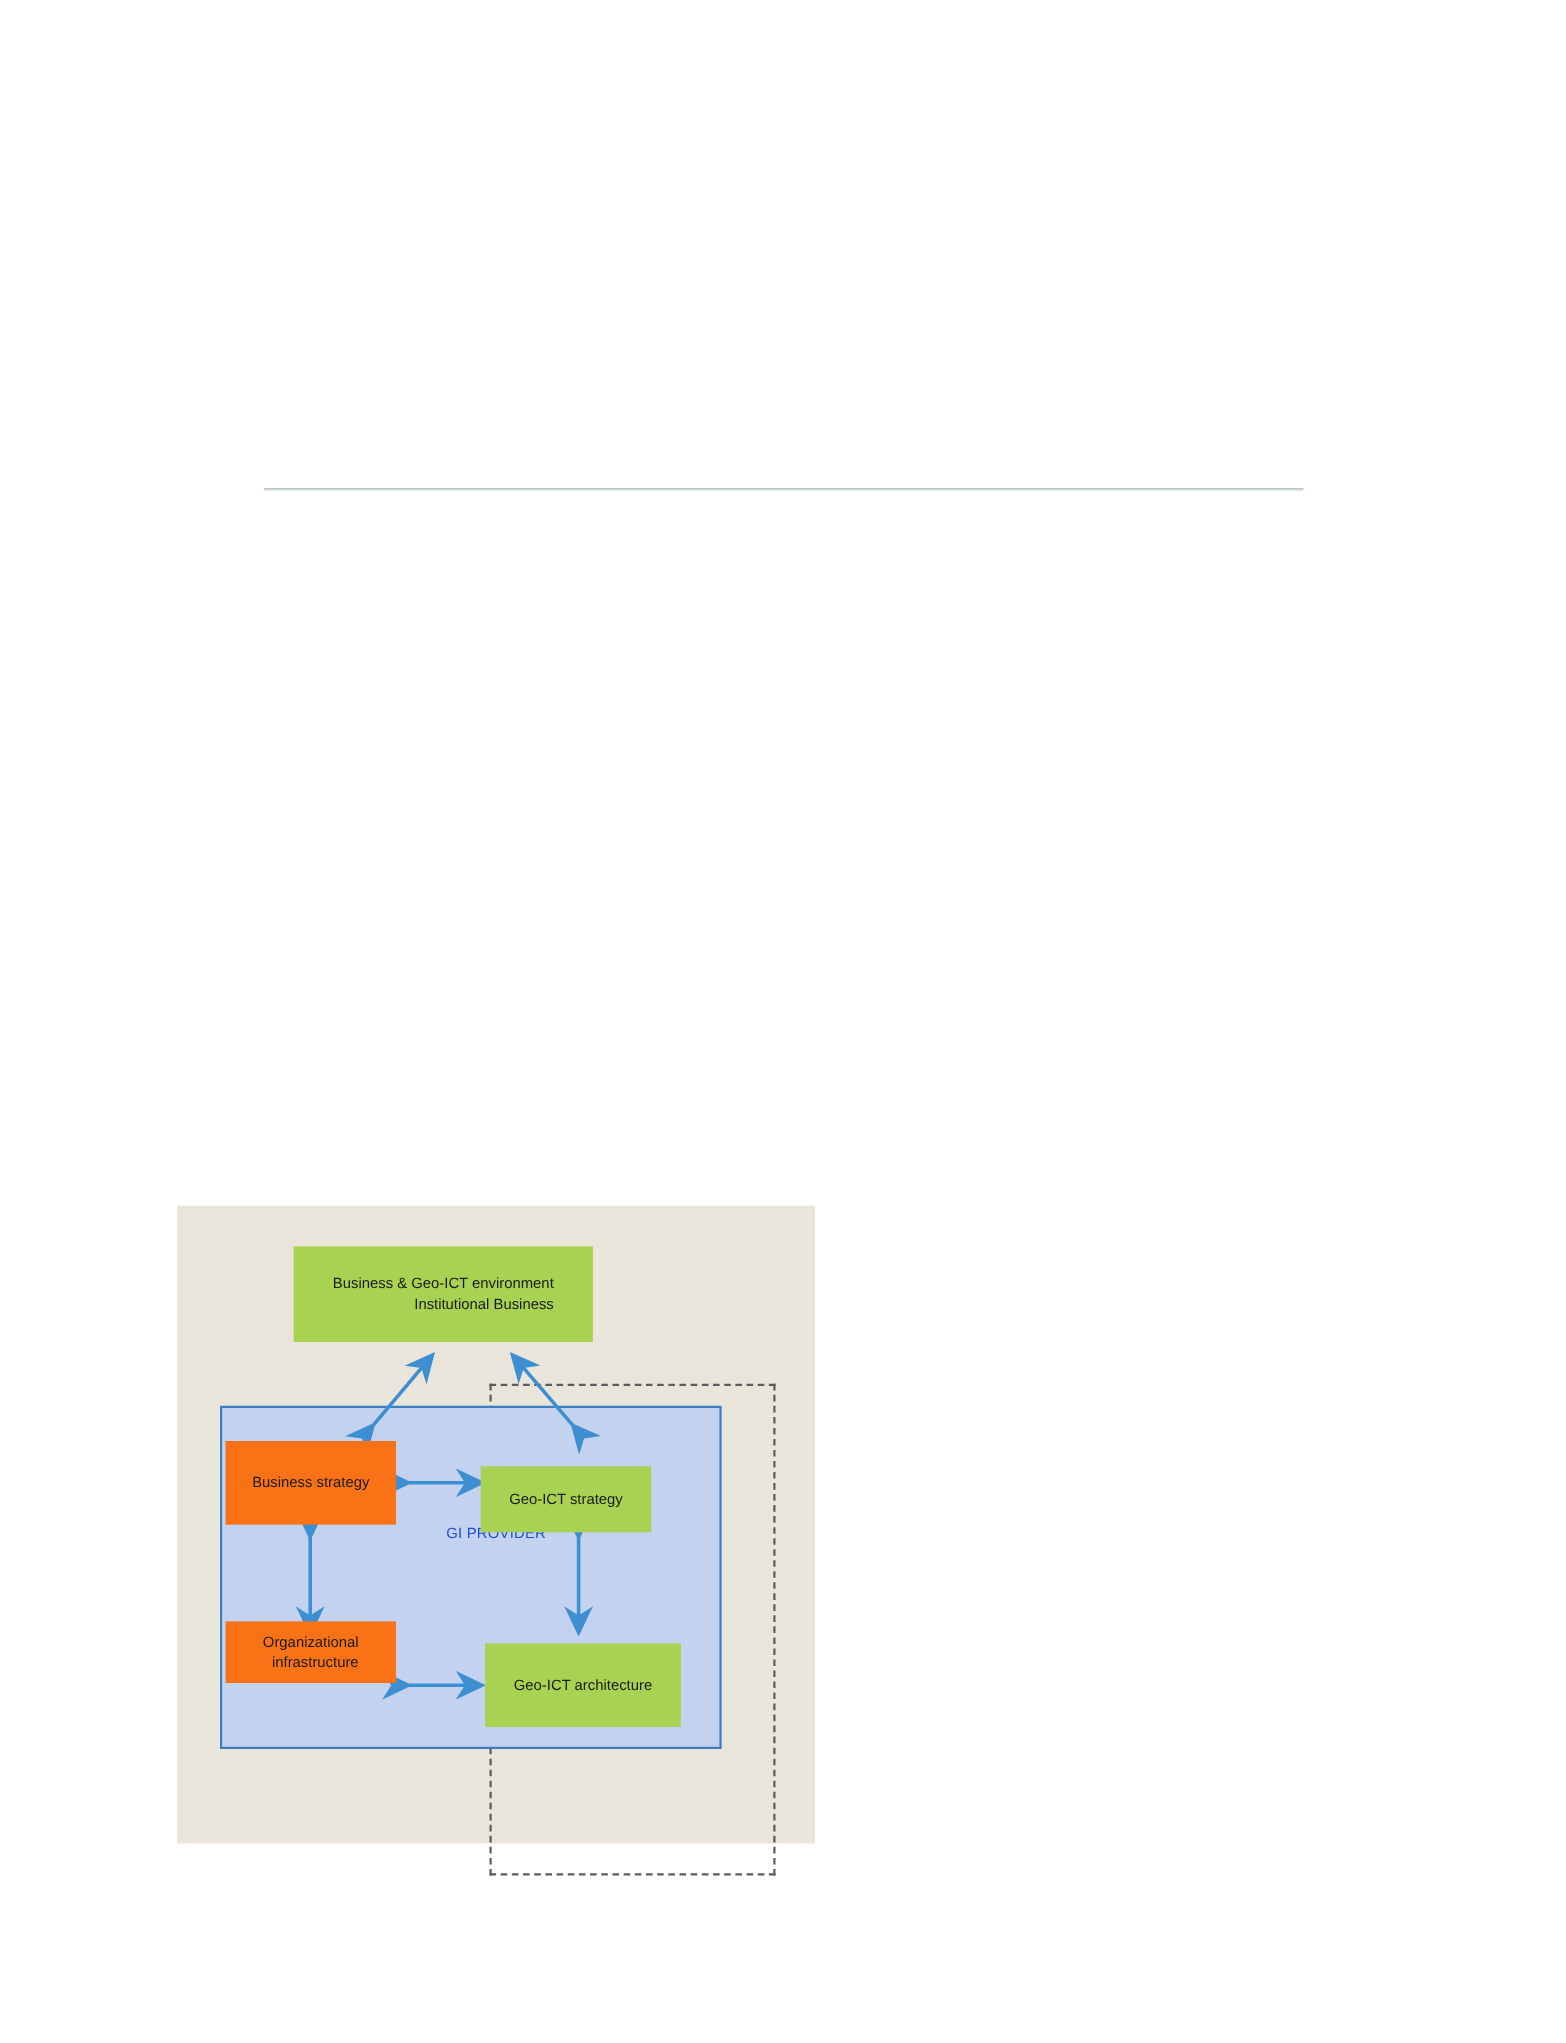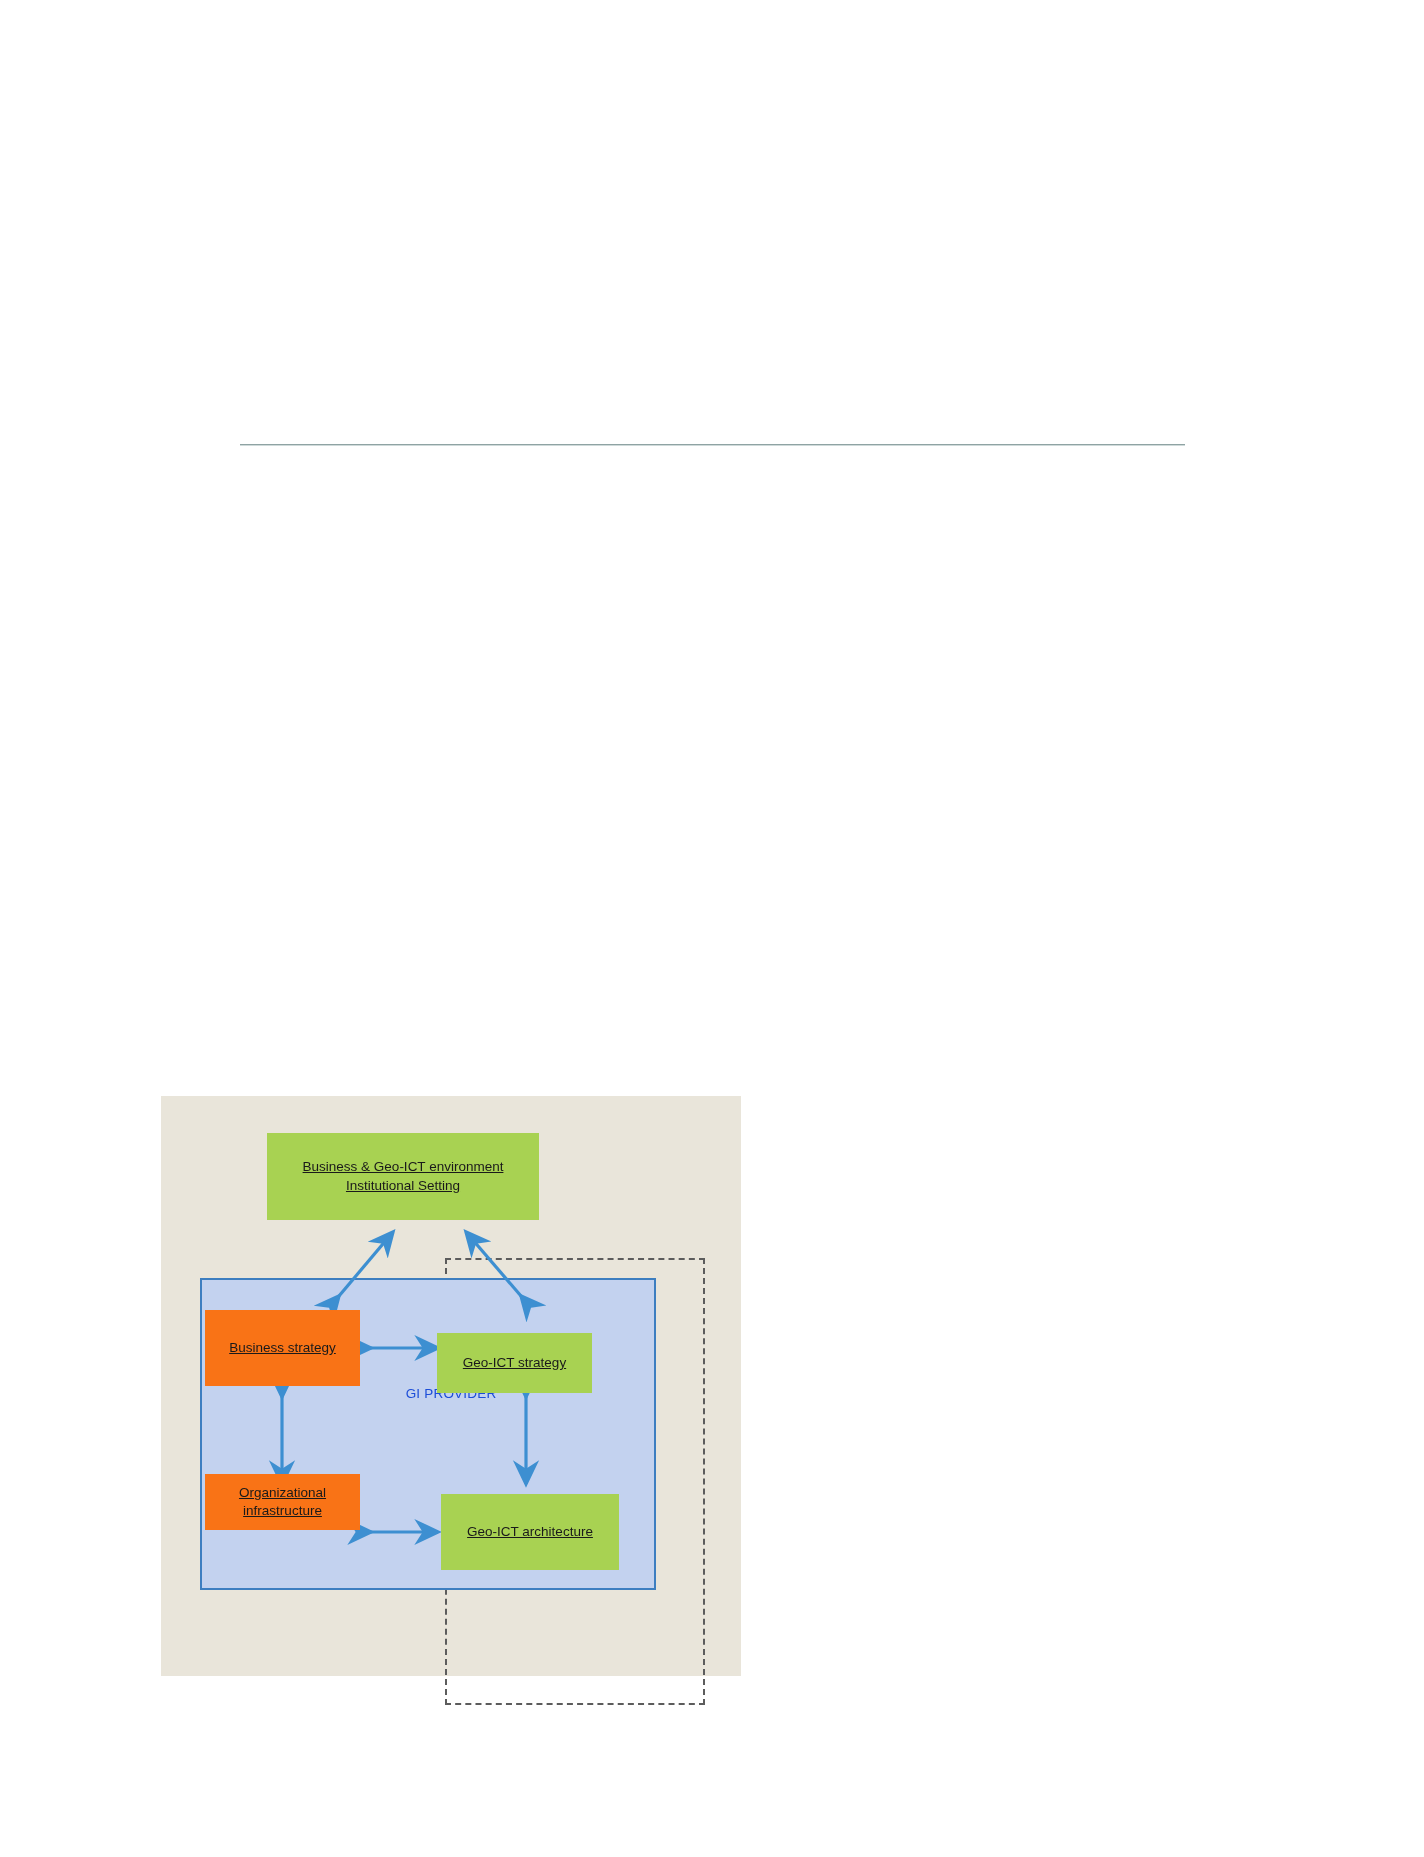--- a/index.html
+++ b/index.html
@@ -78,26 +78,25 @@
     letter-spacing: 0.2px;
   }
 
   
   .node {
     position: absolute;
     box-sizing: border-box;
     display: flex;
     align-items: center;
     justify-content: center;
-    text-align: center;
+    text-align: right;
     font-size: 13.5px;
     line-height: 1.35;
     color: #1a1a1a;
     padding: 4px 8px;
-    text-decoration: underline;
   }
   .node.green  { background: #a8d252; }
   .node.orange { background: #f97316; }
 
   #node-environment {
     left: 106px;
     top: 37px;
     width: 272px;
     height: 87px;
   }
@@ -178,21 +177,21 @@
     <g>
       <line x1="365" y1="301" x2="365" y2="388" stroke="#3d8fd1" stroke-width="3.2" marker-start="url(#ah)" marker-end="url(#ah)"></line>
     </g>
   </svg>
 
   <div class="provider-label">GI PROVIDER</div>
 
   <div class="node green" id="node-environment">
     <span>
       <span>Business &amp; Geo-ICT environment</span><br>
-      <span>Institutional Setting</span>
+      <span>Institutional Business</span>
     </span>
   </div>
 
   <div class="node orange" id="node-business-strategy">
     <span>Business strategy</span>
   </div>
 
   <div class="node green" id="node-geoict-strategy">
     <span>Geo-ICT strategy</span>
   </div>

